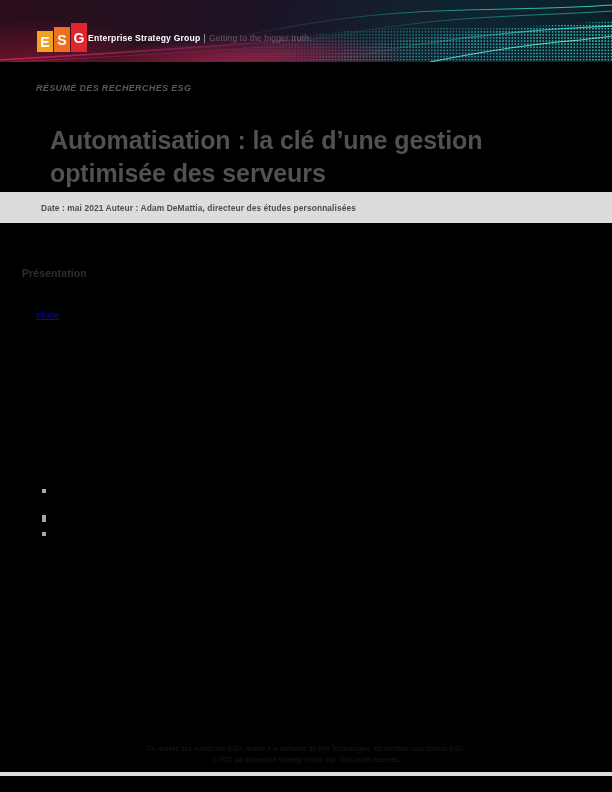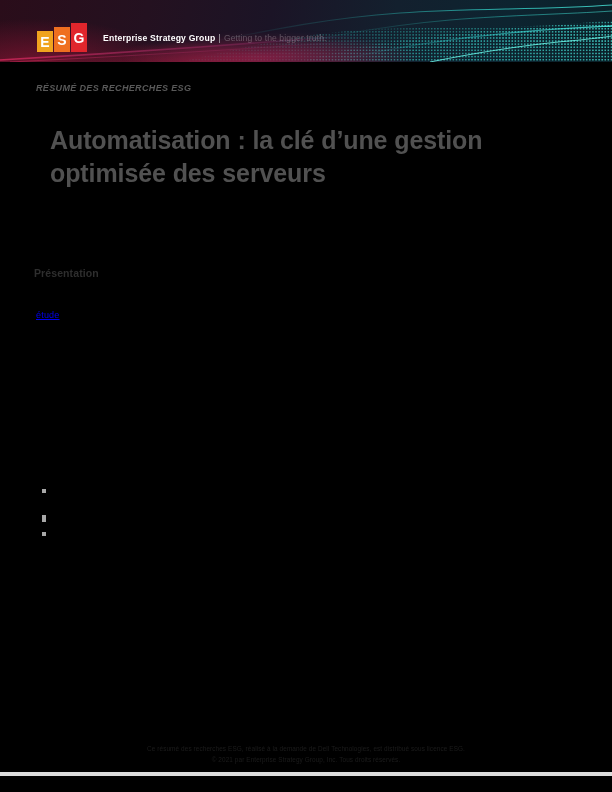--- a/index.html
+++ b/index.html
@@ -65,21 +65,21 @@
     font-family: "Liberation Sans", sans-serif;
     line-height: 1;
     width: 16px;
   }
   .logo-tile.e { background: #f0a31e; height: 21px; }
   .logo-tile.s { background: #ef6f20; height: 25px; }
   .logo-tile.g { background: #e0262c; height: 29px; }
 
   .brand {
     position: absolute;
-    left: 103px; top: 33px;
+    left: 88px; top: 33px;
     font-size: 8.6px;
     font-weight: bold;
     color: #ffffff;
     letter-spacing: 0.2px;
     white-space: nowrap;
   }
   .brand .sep {
     color: #b8b2b8;
     font-weight: normal;
     margin: 0 3px;
@@ -128,21 +128,21 @@
     font-size: 8.4px;
     font-weight: bold;
     color: #4e4e4e;
     letter-spacing: 0.1px;
     white-space: nowrap;
   }
 
   
   .section-heading {
     position: absolute;
-    left: 34px; top: 258px;
+    left: 22px; top: 258px;
     font-size: 10.5px;
     font-weight: bold;
     color: #2e2e2e;
     letter-spacing: 0.1px;
   }
   .intro-link {
     position: absolute;
     left: 36px; top: 310px;
     font-size: 9px;
     color: #0000ee;
@@ -264,20 +264,23 @@
     </div>
 
     <div class="brand">
       <span>Enterprise Strategy Group</span><span class="sep">|</span><span class="tagline">Getting to the bigger truth.</span>
     </div>
   </div>
 
   <div class="eyebrow">RÉSUMÉ DES RECHERCHES ESG</div>
   <h1 class="doc-title">Automatisation : la clé d’une gestion optimisée des serveurs</h1>
 
+  <div class="datebar">
+    <span class="datebar-text">Date : mai 2021 Auteur : Adam DeMattia, directeur des études personnalisées</span>
+  </div>
 
   <h2 class="section-heading">Présentation</h2>
 
   <p class="body-para p1"></p>
 
   <a class="intro-link" href="#">étude</a>
 
   <p class="body-para p2"></p>
   <p class="body-para p3"></p>
 

